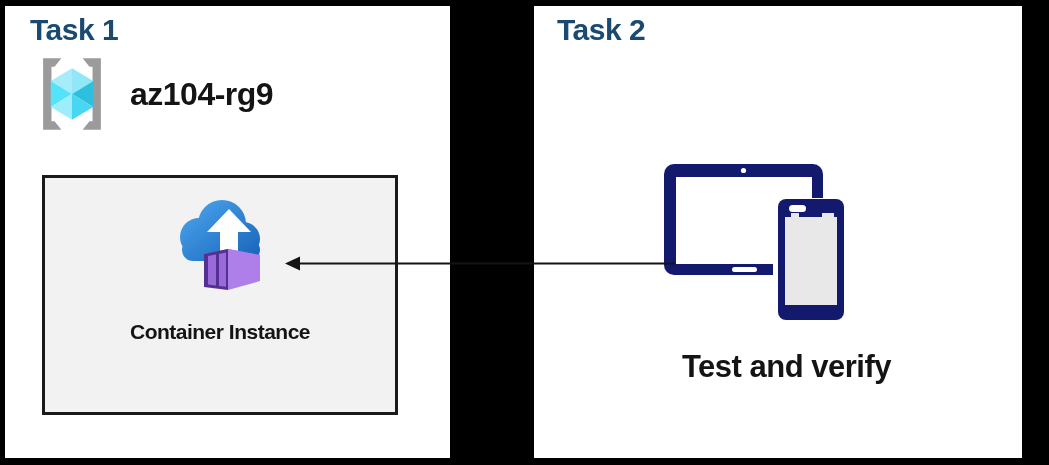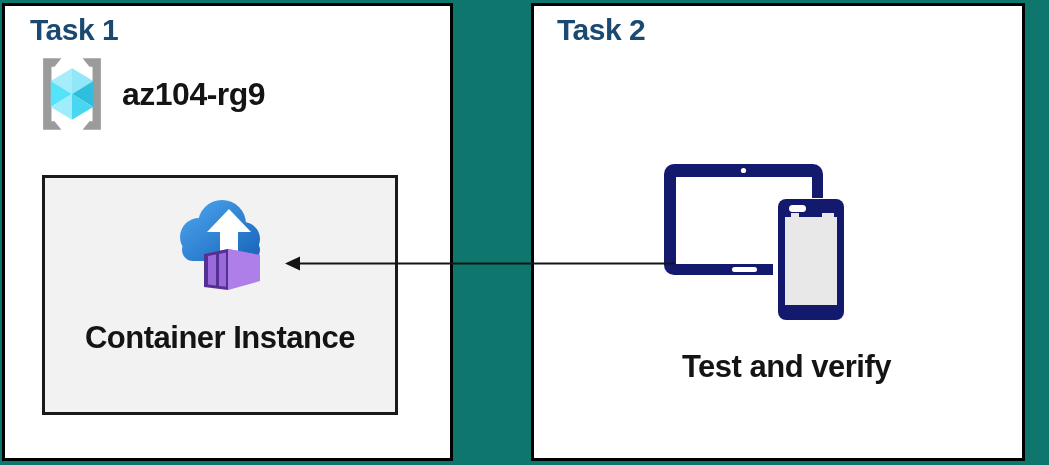--- a/index.html
+++ b/index.html
@@ -7,50 +7,50 @@
     --ink:#141414;
     --ci-box-bg:#F2F2F2;
     --navy:#131A6E;
     --phone-screen:#E8E8E8;
     --bracket-gray:#9B9B9B;
   }
   *{box-sizing:border-box;margin:0;padding:0;}
   html,body{background:#ffffff;}
   body{font-family:"Liberation Sans", sans-serif;}
   .canvas{
-    position:relative;width:1049px;height:465px;background:#0f766e;overflow:hidden;
+    position:relative;width:1049px;height:465px;background:#000000;overflow:hidden;
   }
   .task-box{
     position:absolute;top:3px;height:458px;background:#ffffff;
     border:3px solid #000000;
   }
   #task1-box{left:2px;width:451px;}
   #task2-box{left:531px;width:494px;}
   .task-title{
     position:absolute;font-weight:700;font-size:30px;letter-spacing:-0.5px;
     color:var(--title-blue,#1A4971);white-space:nowrap;
   }
   #task1-title{left:25px;top:7px;}
   #task2-title{left:23px;top:7px;}
   .rg-row{
-    position:absolute;left:29px;top:52px;display:flex;align-items:center;gap:12px;
+    position:absolute;left:29px;top:52px;display:flex;align-items:center;gap:20px;
   }
   .rg-name{
     font-weight:700;font-size:32px;letter-spacing:-0.5px;color:var(--ink,#141414);white-space:nowrap;
   }
   .ci-box{
     position:absolute;left:37px;top:169px;width:356px;height:240px;
     background:var(--ci-box-bg,#F2F2F2);border:3px solid #1a1a1a;
   }
   .ci-icon-wrap{
     position:absolute;left:0;top:17px;width:100%;display:flex;justify-content:center;
   }
   .ci-label{
     position:absolute;left:0;top:142px;width:100%;text-align:center;
-    font-weight:700;font-size:31px;letter-spacing:-0.5px;color:var(--ink,#141414);white-space:nowrap;
+    font-weight:700;font-size:21px;letter-spacing:-0.5px;color:var(--ink,#141414);white-space:nowrap;
   }
   .devices-wrap{
     position:absolute;left:125px;top:154px;width:190px;height:165px;
   }
   .t2-caption{
     position:absolute;left:0;top:343px;width:100%;text-align:center;
     font-weight:700;font-size:31px;letter-spacing:-0.5px;color:var(--ink,#141414);white-space:nowrap;padding-left:17px;
   }
   .arrow-layer{
     position:absolute;left:283px;top:250px;width:396px;height:28px;z-index:5;

